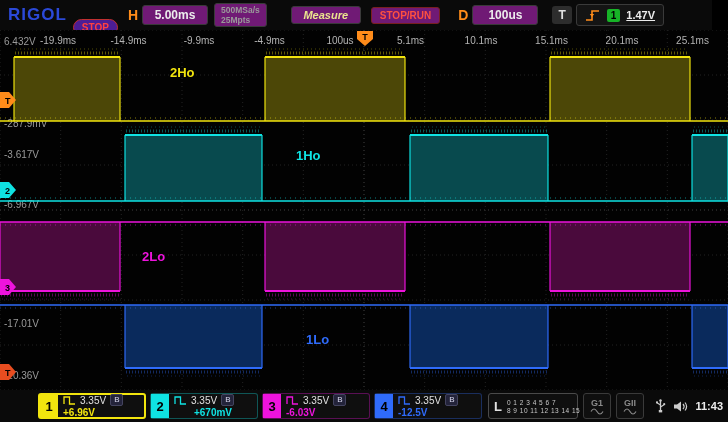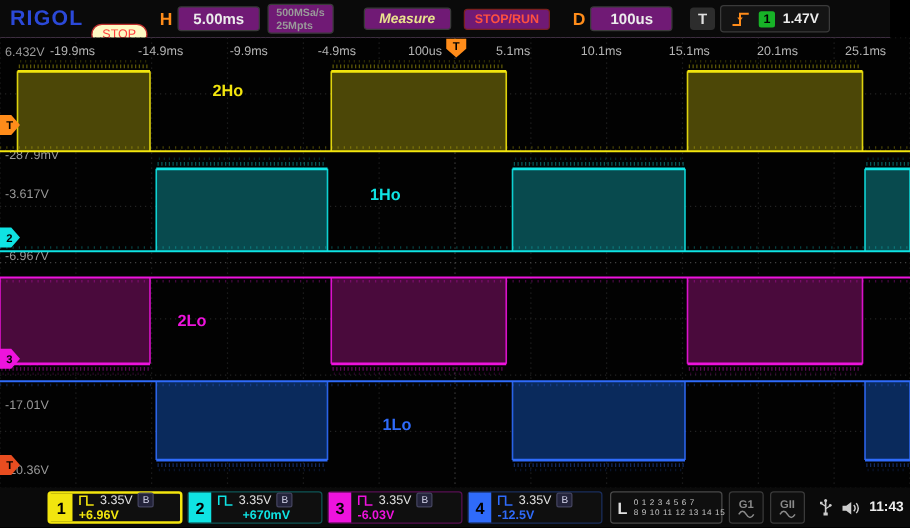--- a/index.html
+++ b/index.html
@@ -2,39 +2,39 @@
 <html><head>
 <meta charset="utf-8">
 <style>
   html,body{margin:0;padding:0;background:#000;}
   .scope{position:relative;width:728px;height:422px;background:#000;overflow:hidden;
          font-family:"Liberation Sans",sans-serif;}
   
   .topbar{position:absolute;top:0;left:0;width:712px;height:30px;background:#0a0a0a;
           border-bottom:7px solid #f0abfc;display:flex;align-items:center;}
   .logo{margin-left:8px;color:#2b49d8;font-weight:bold;font-size:17px;letter-spacing:1px;}
-  .pill-stop{margin-left:6px;background:#fef9c3;border:1px solid #c03030;color:#ff4040;
-             font-weight:normal;font-size:10px;border-radius:9px;padding:2px 8px;margin-top:24px;}
+  .pill-stop{margin-left:6px;background:#4c1d95;border:1px solid #c03030;color:#ff4040;
+             font-weight:bold;font-size:10px;border-radius:9px;padding:2px 8px;margin-top:24px;}
   .hlabel{margin-left:10px;color:#ff8c1a;font-weight:bold;font-size:14px;}
   .dlabel{margin-left:18px;color:#ff8c1a;font-weight:bold;font-size:14px;}
   .tb-box{background:#701a75;border:1px solid #3a3a3a;border-radius:3px;color:#ececec;
           font-size:12px;font-weight:bold;padding:2px 8px;}
   .timebase{margin-left:4px;width:48px;text-align:center;}
   .srate{margin-left:6px;font-size:8.5px;color:#9a9a9a;line-height:1.2;font-weight:bold;
          padding:1px 6px;text-align:left;}
   .measure{margin-left:24px;color:#eae48e;font-size:11px;width:52px;text-align:center;cursor:pointer;font-style:italic;}
   .stoprun{margin-left:10px;color:#ff5040;border-color:#7a2020;font-size:10px;cursor:pointer;}
   .delaybox{margin-left:4px;width:48px;text-align:center;}
   .tlabel{margin-left:14px;color:#e0e0e0;font-weight:bold;font-size:12px;background:#2d2d2d;
           padding:2px 6px;border-radius:3px;}
   .t-box{margin-left:4px;background:#141414;border:1px solid #3a3a3a;border-radius:3px;
          height:20px;display:flex;align-items:center;gap:6px;padding:0 8px;}
   .green-tile{background:#17b327;color:#000;font-weight:bold;font-size:10px;
               padding:1px 4px;border-radius:2px;}
-  .t-val{color:#ececec;font-size:11px;font-weight:bold;}
+  .t-val{color:#ececec;font-size:11px;font-weight:bold;text-decoration:underline;}
   
   .screen{position:absolute;top:30px;left:0;width:728px;height:360px;background:#020202;}
   .screen svg{display:block;}
   svg text{font-family:"Liberation Sans",sans-serif;}
   
   .bottombar{position:absolute;top:390px;left:0;width:728px;height:32px;background:#0a0a0a;
              display:flex;align-items:center;}
   #ch-container{display:flex;align-items:center;margin-left:34px;}
   .ch-box{height:26px;width:108px;border:1px solid #4a4a4a;border-radius:3px;display:flex;
           align-items:stretch;margin-left:4px;background:#0f0f0f;box-sizing:border-box;cursor:pointer;}

